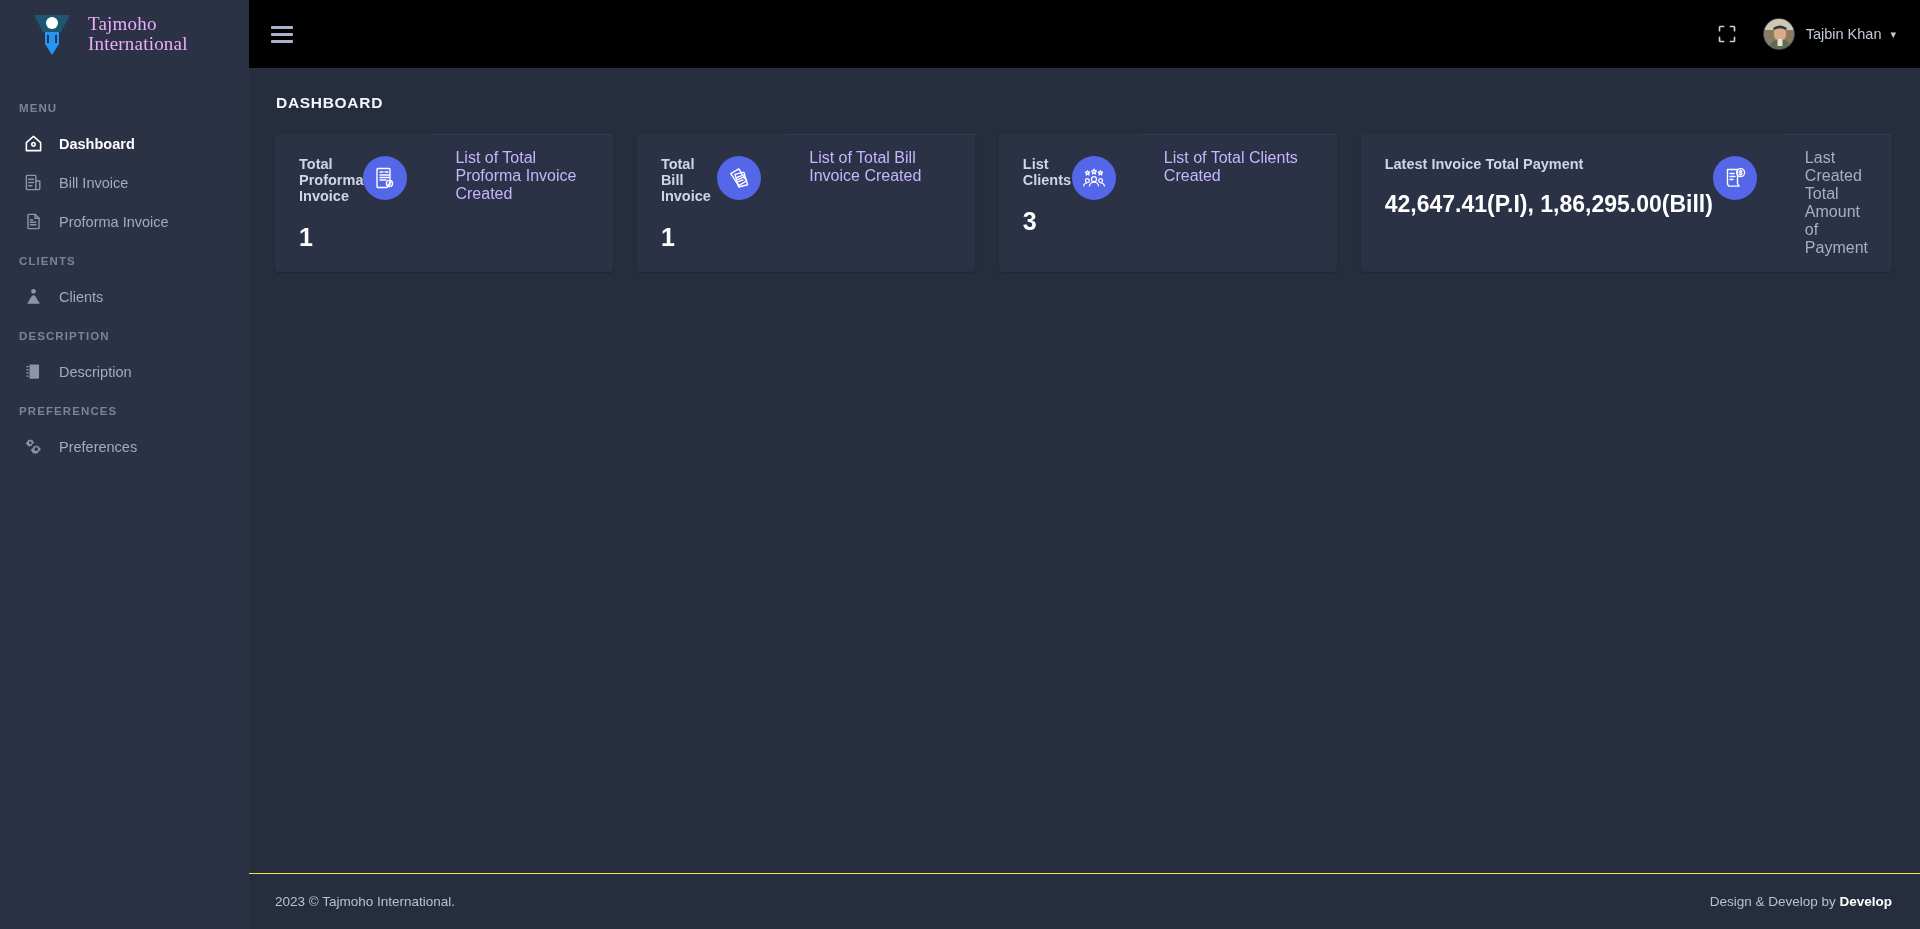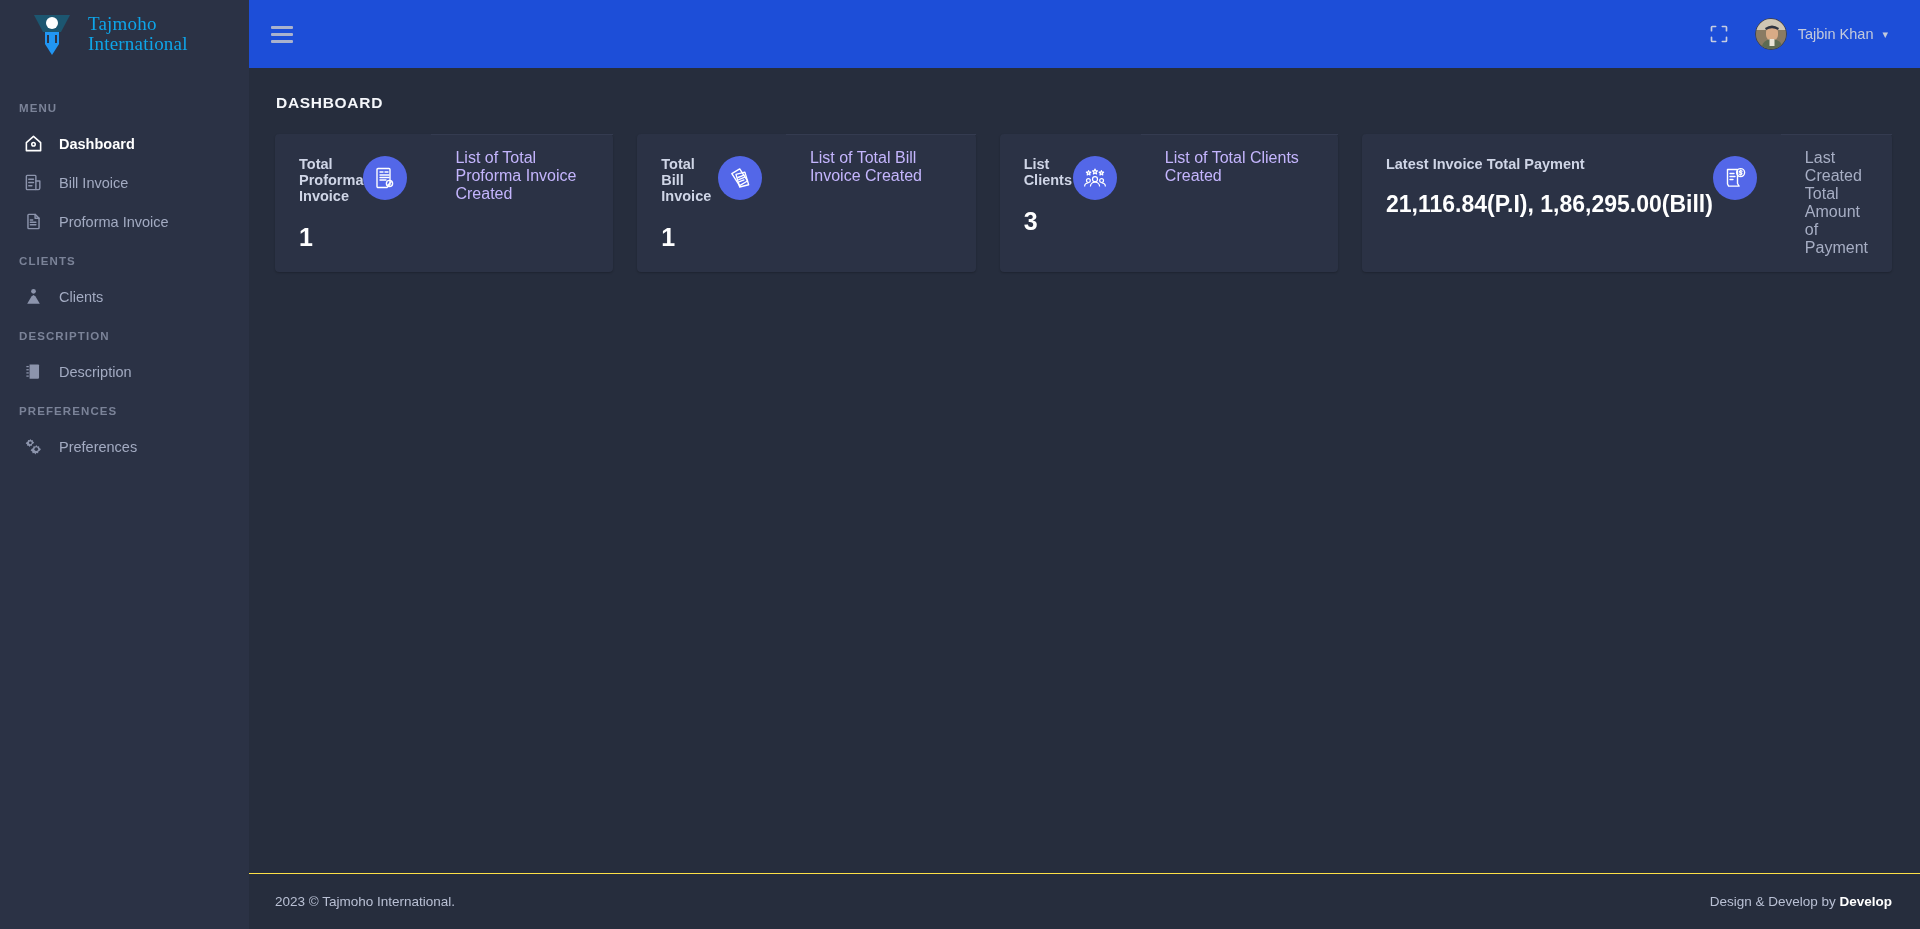--- a/index.html
+++ b/index.html
@@ -18,21 +18,21 @@
     background:#2b3245;
     display:flex; flex-direction:column;
   }
   .brand {
     height:68px; display:flex; align-items:center;
     gap:14px; padding-left:30px;
   }
   .brand-logo { width:44px; height:46px; position:relative; flex:none; }
   .brand-text {
     font-family:"Liberation Serif", serif;
-    color:#0ea5e9; font-size:19px; line-height:20px;
+    color:#f0abfc; font-size:19px; line-height:20px;
     letter-spacing:.2px;
   }
   .brand-text .l2 { display:block; }
 
   .nav { padding-top:20px; }
   .nav-caption {
     color:#7b8398; font-size:11.5px; font-weight:bold;
     letter-spacing:1.1px; padding:14px 0 10px 19px;
     text-transform:uppercase;
   }
@@ -41,23 +41,23 @@
     padding:10px 0 10px 24px; cursor:pointer;
     color:#a3abc2; font-size:14.5px;
   }
   .nav-item .ico { width:19px; height:19px; flex:none; display:block; color:#8c94ac; }
   .nav-item.active { color:#ffffff; font-weight:bold; }
   .nav-item.active .ico { color:#ffffff; }
 
   
   .main { flex:1; height:929px; display:flex; flex-direction:column; background:#262d3d; }
   .topbar {
-    height:68px; background:#1d4ed8;
+    height:68px; background:#000000;
     display:flex; align-items:center; justify-content:space-between;
-    padding:0 32px 0 22px;
+    padding:0 24px 0 22px;
   }
   .hamburger { width:22px; cursor:pointer; display:flex; flex-direction:column; gap:4px; }
   .hamburger i { display:block; height:3px; background:#aab2cd; border-radius:1px; }
   .topbar-right { display:flex; align-items:center; gap:26px; }
   .fs-icon { width:20px; height:20px; color:#c7cde0; cursor:pointer; display:block; }
   .user { display:flex; align-items:center; gap:11px; cursor:pointer; }
   .avatar {
     width:32px; height:32px; border-radius:50%;
     background:#6e6050; overflow:hidden; position:relative; flex:none;
     border:1px solid #3a4257;
@@ -310,21 +310,21 @@
           </div>
           <div class="card-foot">
             <a>List of Total Clients Created</a>
           </div>
         </div>
 
         <div class="card">
           <div class="card-body">
             <div>
               <div class="card-label">Latest Invoice Total Payment</div>
-              <div class="card-value small">21,116.84(P.I), 1,86,295.00(Bill)</div>
+              <div class="card-value small">42,647.41(P.I), 1,86,295.00(Bill)</div>
             </div>
             <span class="badge">
               <svg viewBox="0 0 24 24" fill="none" stroke="currentColor" stroke-width="1.4" stroke-linecap="round" stroke-linejoin="round">
                 <path d="M4.5 3.5 h10 v14 l1.6 2.6 H5.6 L4.5 18 Z"></path>
                 <path d="M7 7.5h4M7 10.5h5M7 13.5h3"></path>
                 <circle cx="17.6" cy="6.6" r="4"></circle>
                 <path d="M19 5.2 a1.6 1.6 0 0 0-2.6.5 c-.2 .9 2.6 .6 2.5 1.8 a1.6 1.6 0 0 1-2.7 .6 M17.6 4.2 v.7 M17.6 8.3 v.7"></path>
               </svg>
             </span>
           </div>

